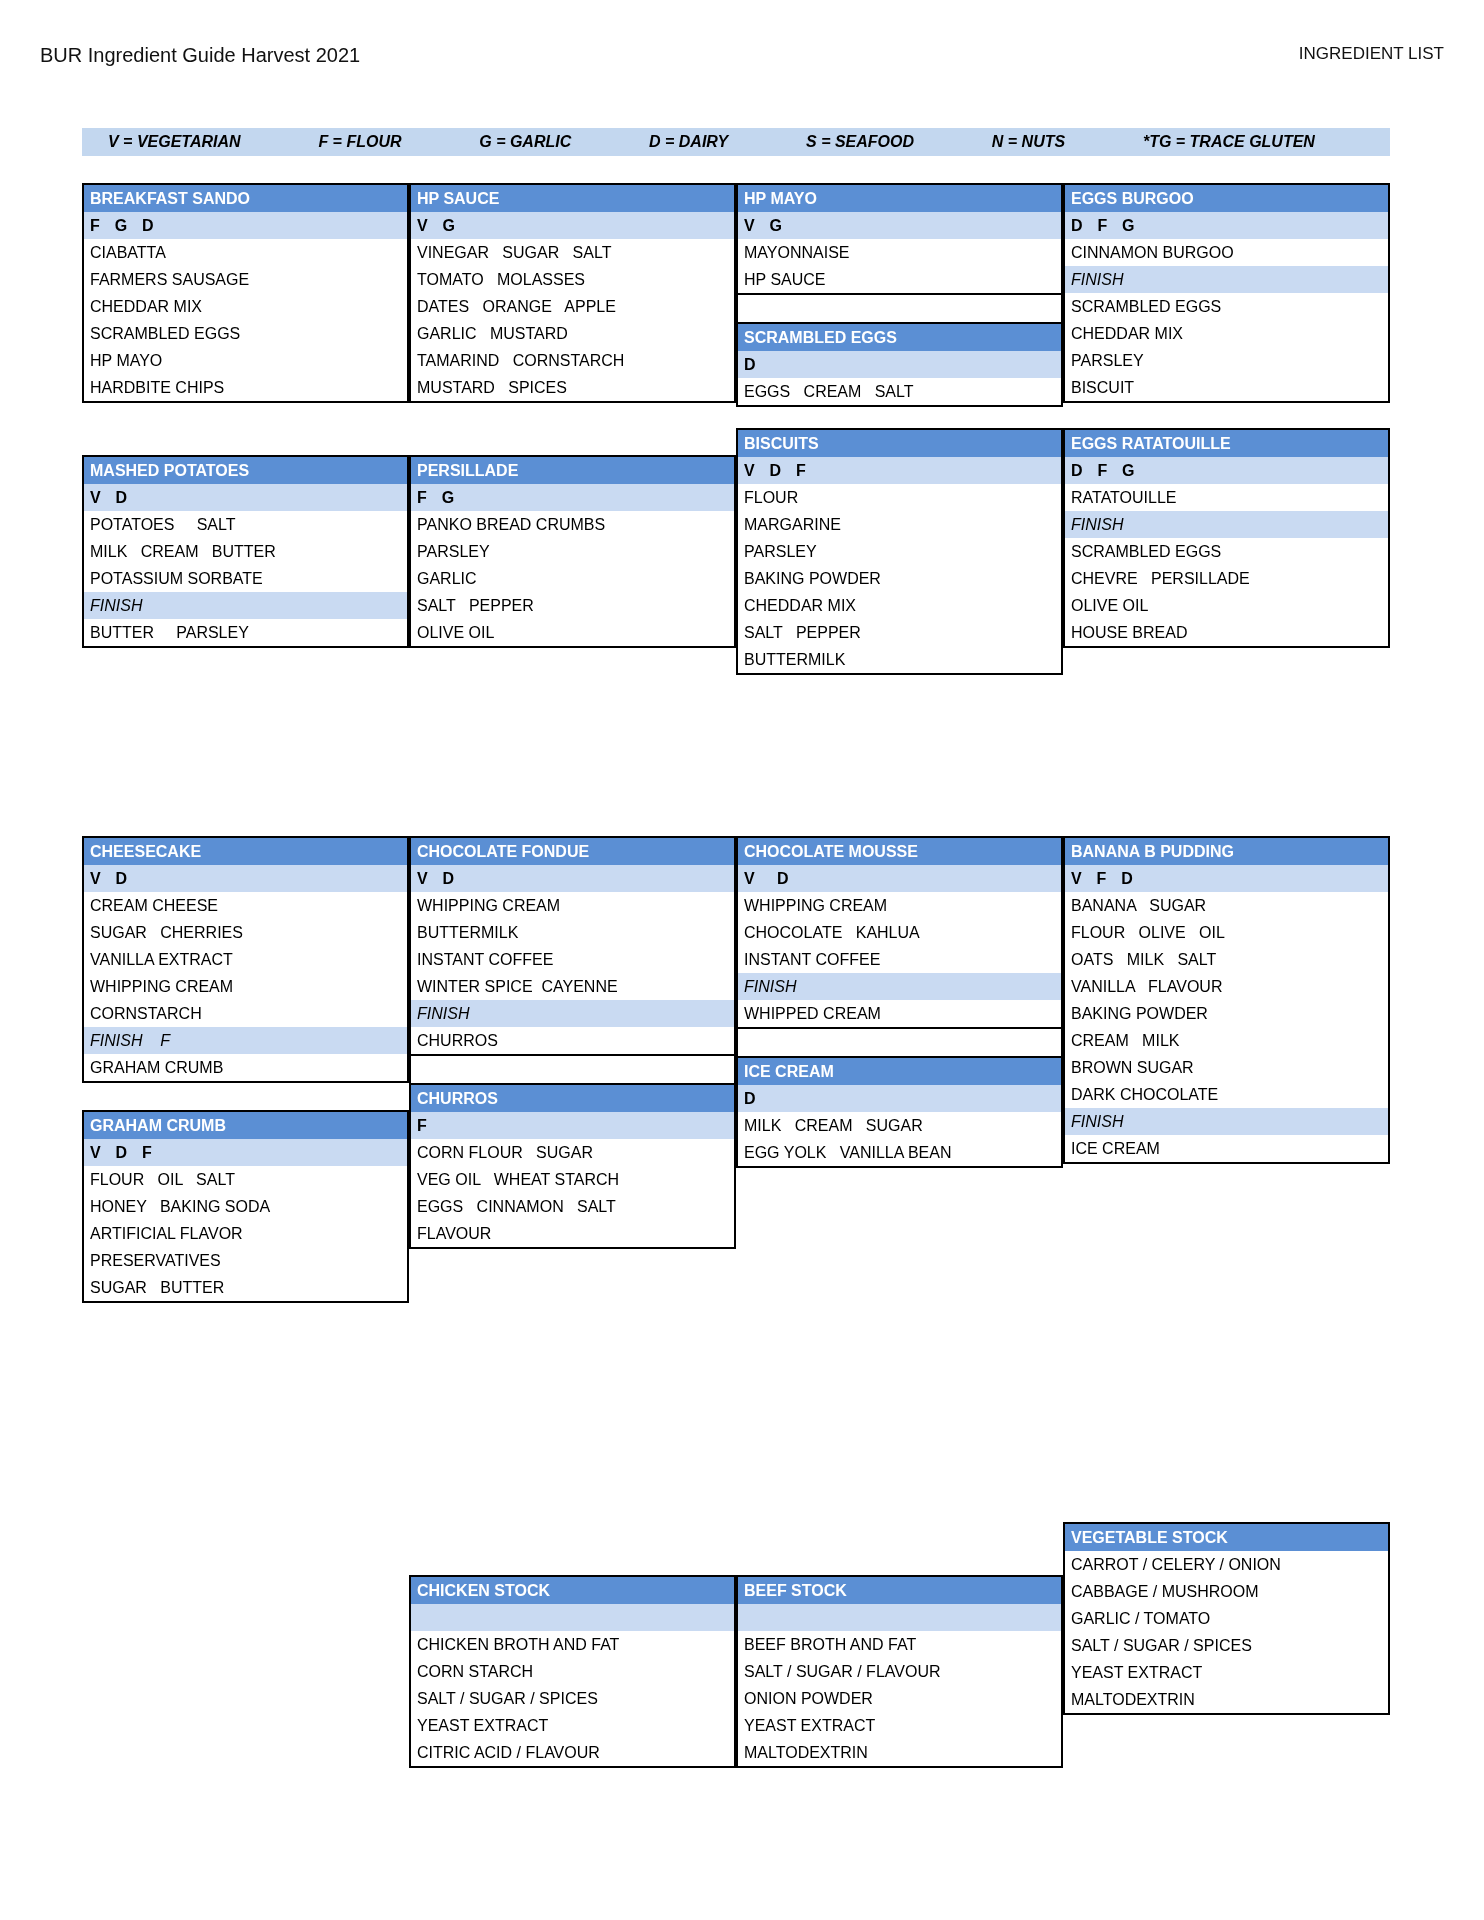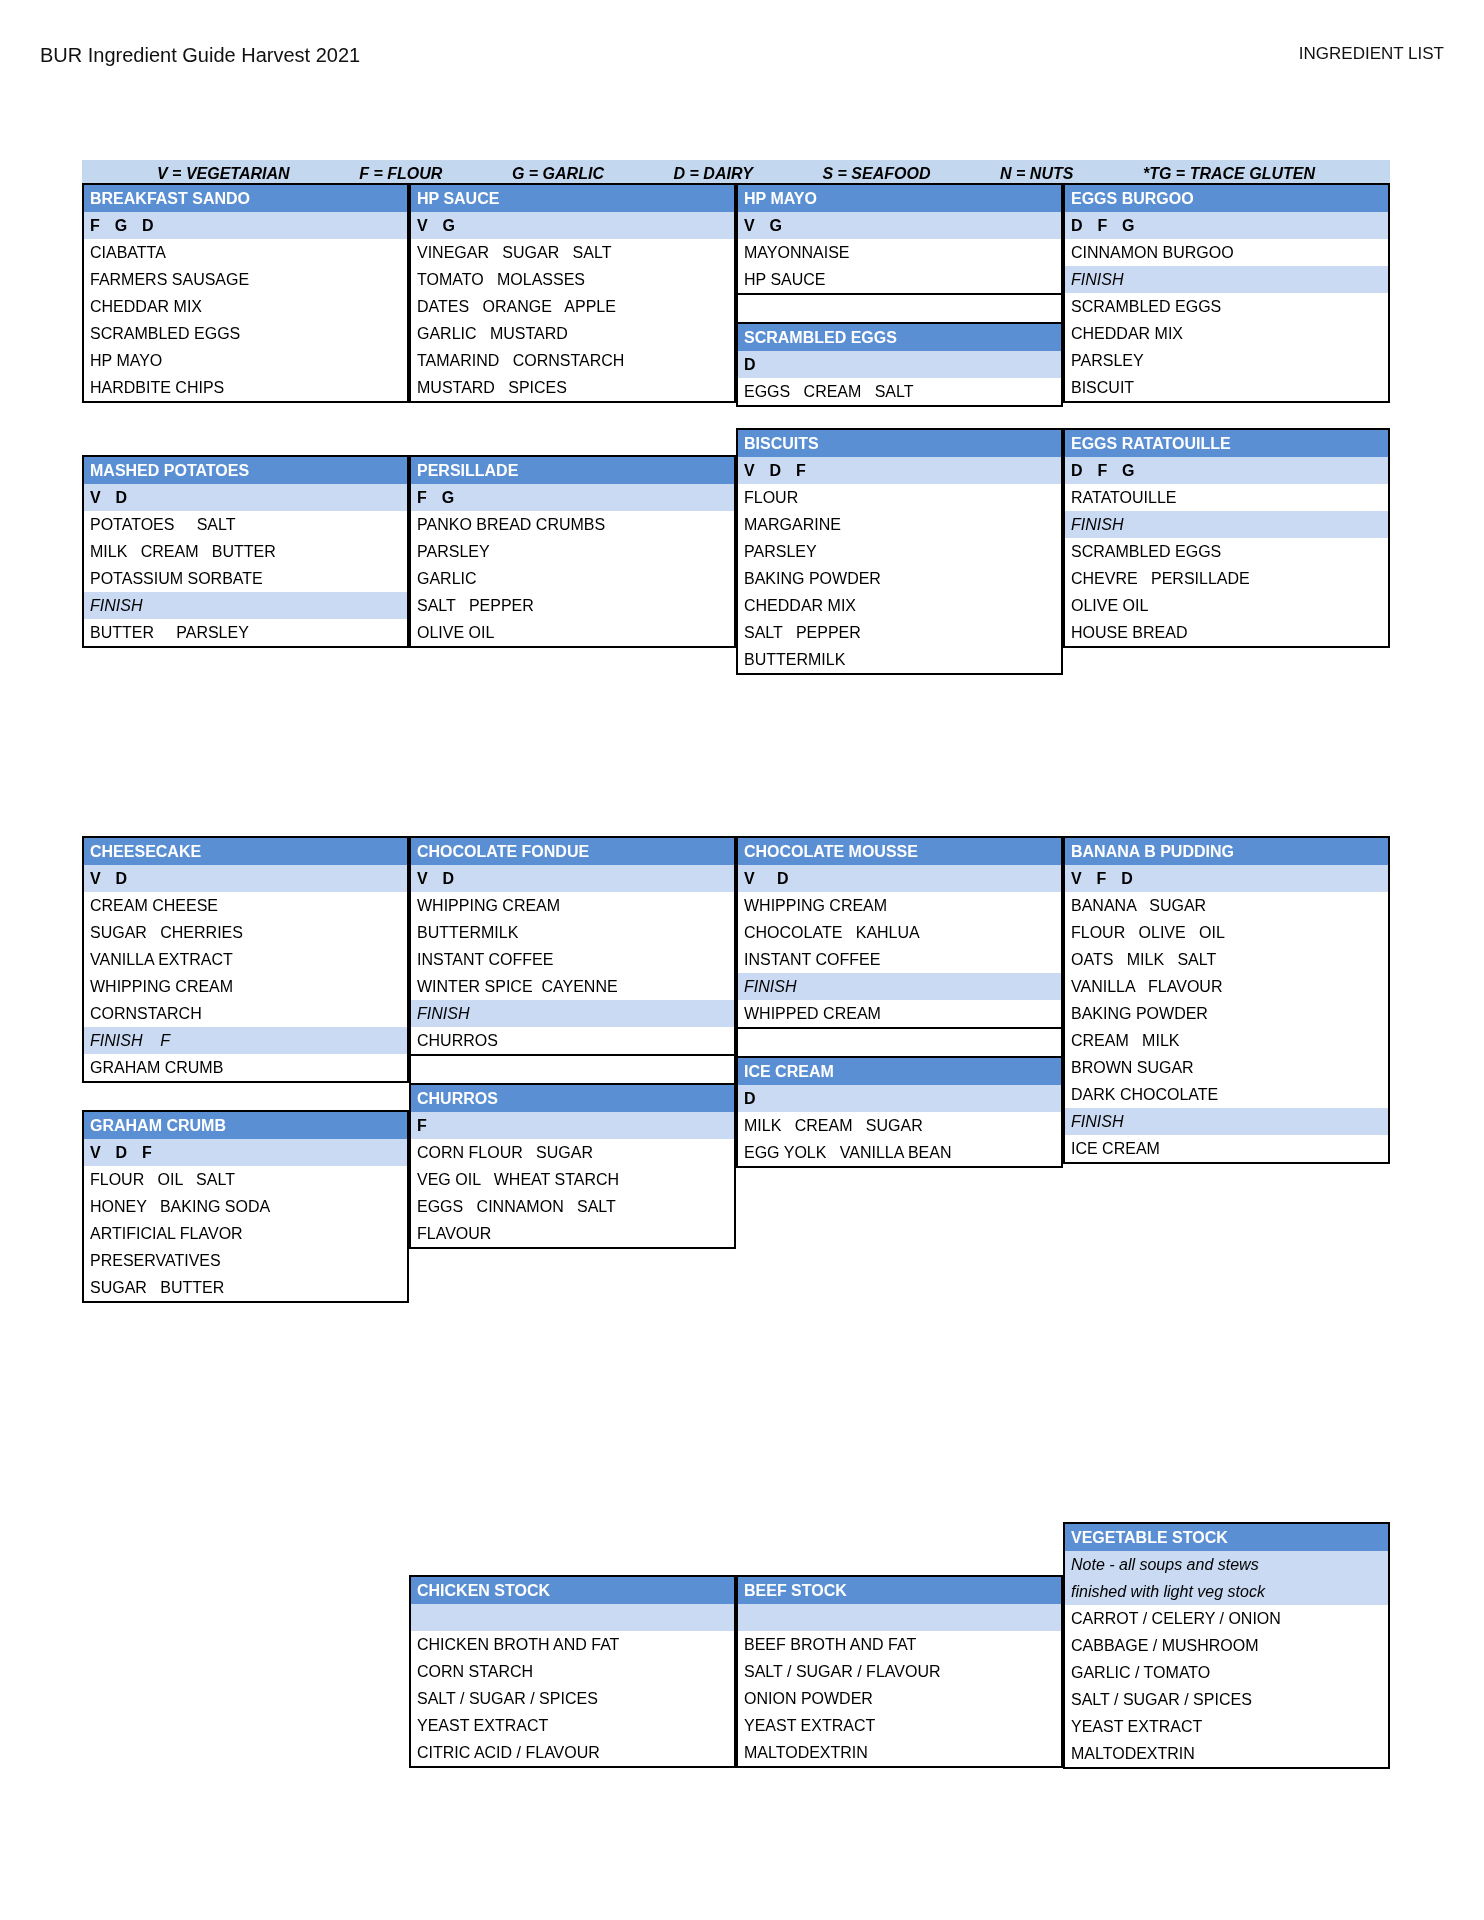--- a/index.html
+++ b/index.html
@@ -15,22 +15,22 @@
     font-family:"Liberation Sans","DejaVu Sans",sans-serif;
     color:#000;
   }
   .page-header{position:absolute;top:44px;left:40px;right:40px;display:flex;justify-content:space-between;}
   .page-header .doc-title{font-size:20px;color:#111;}
   .page-header .doc-label{font-size:17px;color:#111;}
   .legend-bar{
     position:absolute;top:128px;left:82px;width:1308px;height:28px;
     background:var(--legend_blue);
     display:flex;align-items:center;justify-content:space-between;
-    padding:0 75px 0 75px;
-    font-size:16px;font-weight:bold;font-style:italic;margin-top:32px;
+    padding:0 75px 0 26px;
+    font-size:16px;font-weight:bold;font-style:italic;
   }
   .stack{position:absolute;}
   .card{border:2px solid var(--border_black);background:#fff;}
   .row{
     height:27px;line-height:27px;font-size:16px;
     padding-left:6px;white-space:pre;overflow:hidden;
   }
   .row.header{
     background:var(--header_blue);color:#fff;font-weight:bold;
   }
@@ -259,21 +259,20 @@
         <div class="row item">BEEF BROTH AND FAT</div>
         <div class="row item">SALT / SUGAR / FLAVOUR</div>
         <div class="row item">ONION POWDER</div>
         <div class="row item">YEAST EXTRACT</div>
         <div class="row item">MALTODEXTRIN</div>
       </div>
     </div>
     <div class="stack" style="left: 1063px; top: 1522px; width: 327px;">
       <div class="card">
         <div class="row header">VEGETABLE STOCK</div>
-        <div class="row note" style="height: 54px;"><div>Note - all soups and stews</div><div>finished with light veg stock</div></div>
         <div class="row item">CARROT / CELERY / ONION</div>
         <div class="row item">CABBAGE / MUSHROOM</div>
         <div class="row item">GARLIC / TOMATO</div>
         <div class="row item">SALT / SUGAR / SPICES</div>
         <div class="row item">YEAST EXTRACT</div>
         <div class="row item">MALTODEXTRIN</div>
       </div>
     </div>
   </div>
 

